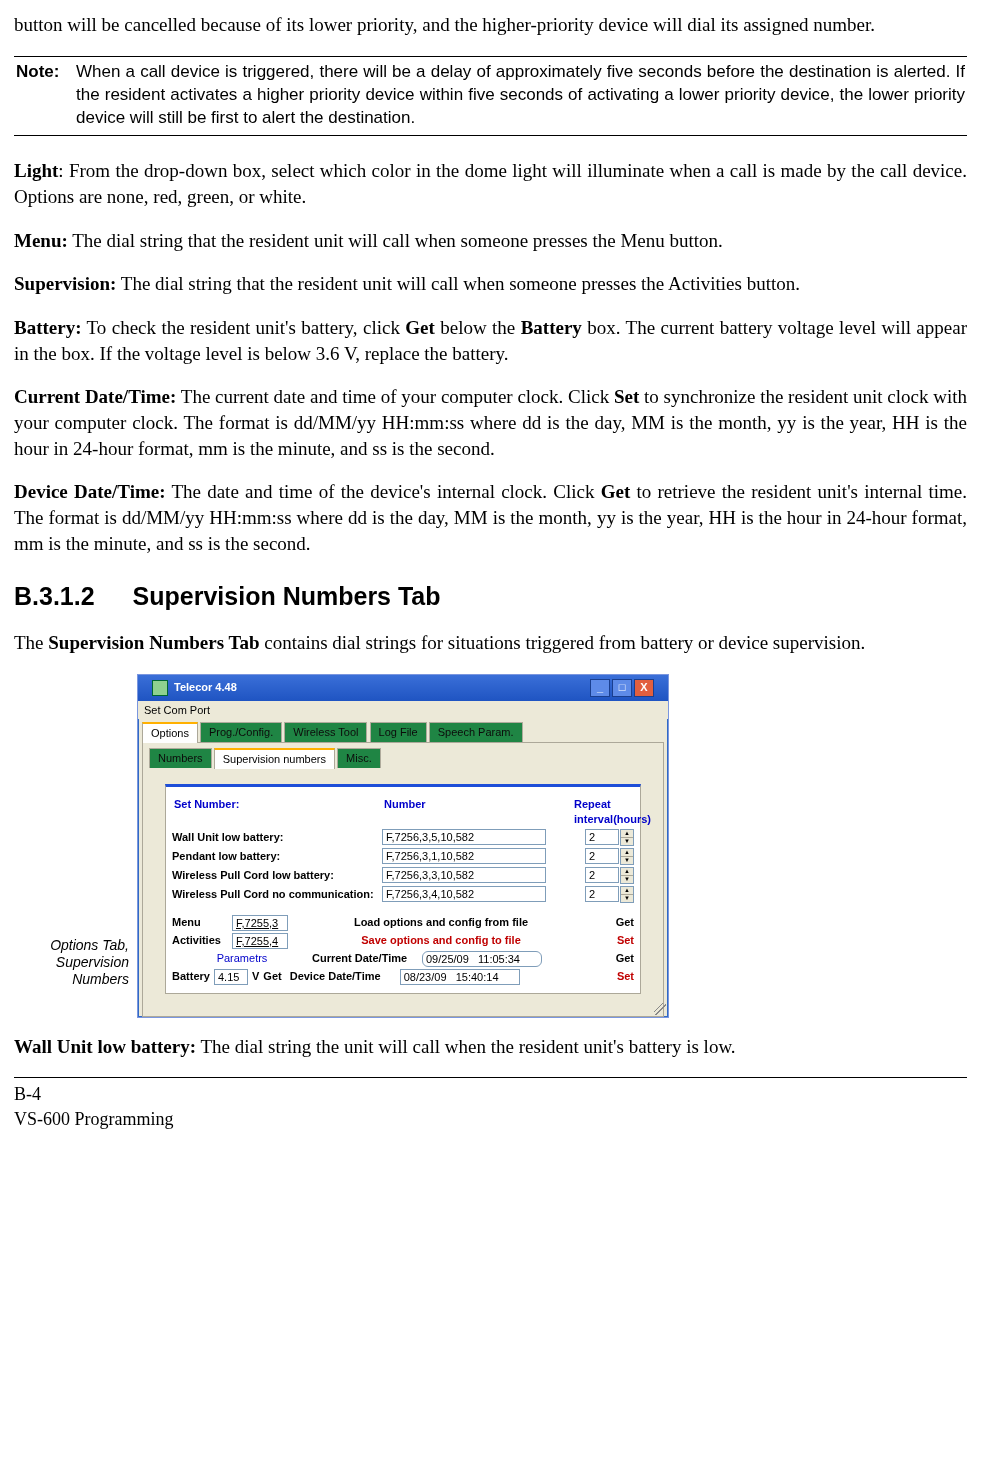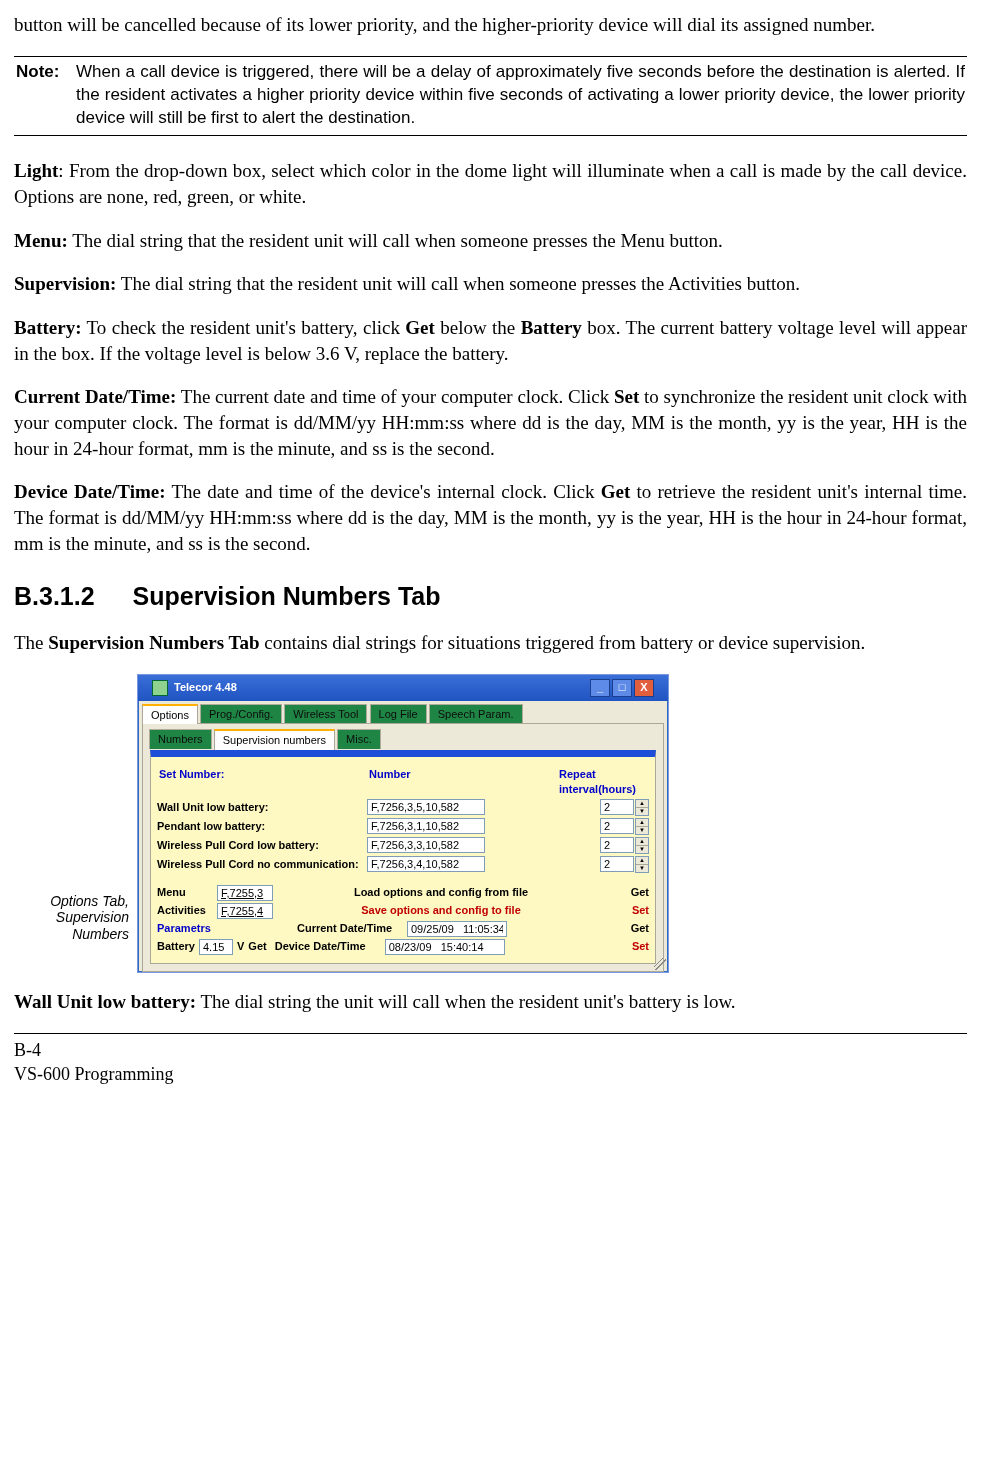--- a/index.html
+++ b/index.html
@@ -111,42 +111,42 @@
   .header-line .col2{flex:0 0 190px;}
   .header-line .col3{flex:1;}
   .form-row {
     display:flex; align-items:center; margin:2px 0;
   }
   .form-row .lbl{flex:0 0 210px; font-weight:bold; font-size:11px;}
   .form-row .inp{flex:0 0 150px;}
   .form-row .rpt-wrap{margin-left:auto; display:flex; align-items:center;}
   input.text-in {
     font-family: Tahoma, Arial, sans-serif; font-size:11px;
-    border:1px solid #7f9db9; background:#fff; padding:1px 3px; width:118px; box-sizing:border-box;
+    border:1px solid #7f9db9; background:#fff; padding:1px 3px; width:164px; box-sizing:border-box;
   }
   input.num-in {width:34px;}
   .spin { display:inline-flex; align-items:center; }
   .spin .arrows{
     display:flex;flex-direction:column;margin-left:1px;
     border:1px solid #7f9db9;width:12px;
   }
   .spin .arrows span{
     font-size:6px;text-align:center;background:#ece9d8;line-height:7px;
     border-bottom:1px solid #aca899;
   }
   .spin .arrows span:last-child{border-bottom:none;}
   .bottom-grid{margin-top:12px;}
   .brow{display:flex;align-items:center;margin:2px 0;font-size:11px;}
   .brow .blab{font-weight:bold;width:60px;}
   .brow .binp{width:56px;text-decoration:underline;}
   .brow .mid{flex:1;text-align:center;font-weight:bold;}
   .brow .mid.red{color:#c00000;}
   .brow .act{width:40px;font-weight:bold;text-align:right;}
   .brow .act.red{color:#c00000;}
-  .parametrs{color:#0000ca;font-weight:bold;}
+  .parametrs{color:#0000ca;font-weight:normal;text-align:center;}
   .footer {
     border-top: 1px solid #000;
     margin-top: 18px;
     padding-top: 4px;
     display: flex; justify-content: space-between;
     font-size: 18px;
     flex-direction: column;
   }
   .grip{
     position:absolute;right:2px;bottom:2px;width:12px;height:12px;
@@ -188,34 +188,35 @@
   <div class="win">
     <div class="titlebar">
       <span class="app-icon"></span>
       <span>Telecor 4.48</span>
       <div class="title-buttons">
         <span class="btn-min">_</span>
         <span class="btn-max">□</span>
         <span class="btn-close">X</span>
       </div>
     </div>
+    <div class="menubar">Set Com Port</div>
     <div class="tabs-row">
       <span class="tab active">Options</span>
       <span class="tab inactive">Prog./Config.</span>
       <span class="tab inactive">Wireless Tool</span>
       <span class="tab inactive">Log File</span>
       <span class="tab inactive">Speech Param.</span>
     </div>
     <div class="panel">
       <div class="tabs-row subtabs" style="padding:0;">
         <span class="tab inactive">Numbers</span>
         <span class="tab active">Supervision numbers</span>
         <span class="tab inactive">Misc.</span>
       </div>
-      <div class="panel" style="background:#fef9c3;margin:1px;border-top:7px solid #1d4ed8;">
+      <div class="panel" style="background:#ffffff;margin:16px;border-top:3px solid #1d4ed8;">
         <div class="header-line">
           <span class="col1">Set Number:</span>
           <span class="col2">Number</span>
           <span class="col3">Repeat interval(hours)</span>
         </div>
 
         <div class="form-row">
           <span class="lbl">Wall Unit low battery:</span>
           <span class="inp"><input class="text-in" value="F,7256,3,5,10,582" style=""></span>
           <span class="rpt-wrap">
@@ -277,21 +278,21 @@
           </div>
           <div class="brow">
             <span class="blab">Activities</span>
             <input class="text-in binp" value="F,7255,4" style="">
             <span class="mid red">Save options and config to file</span>
             <span class="act red">Set</span>
           </div>
           <div class="brow">
             <span style="flex:0 0 140px;" class="parametrs">Parametrs</span>
             <span style="font-weight:bold;flex:0 0 110px;">Current Date/Time</span>
-            <input class="text-in" style="width: 100px;" value="09/25/09   11:05:34">
+            <input class="text-in" style="width: 120px; border-radius: 6px;" value="09/25/09   11:05:34">
             <span class="act" style="margin-left:auto;">Get</span>
           </div>
           <div class="brow">
             <span class="blab" style="width:42px;">Battery</span>
             <input class="text-in" style="width: 34px;" value="4.15">
             <span style="font-weight:bold;margin:0 4px;">V</span>
             <span style="font-weight:bold;margin-right:8px;">Get</span>
             <span style="font-weight:bold;flex:0 0 110px;">Device Date/Time</span>
             <input class="text-in" style="width: 120px;" value="08/23/09   15:40:14">
             <span class="act red" style="margin-left:auto;">Set</span>

